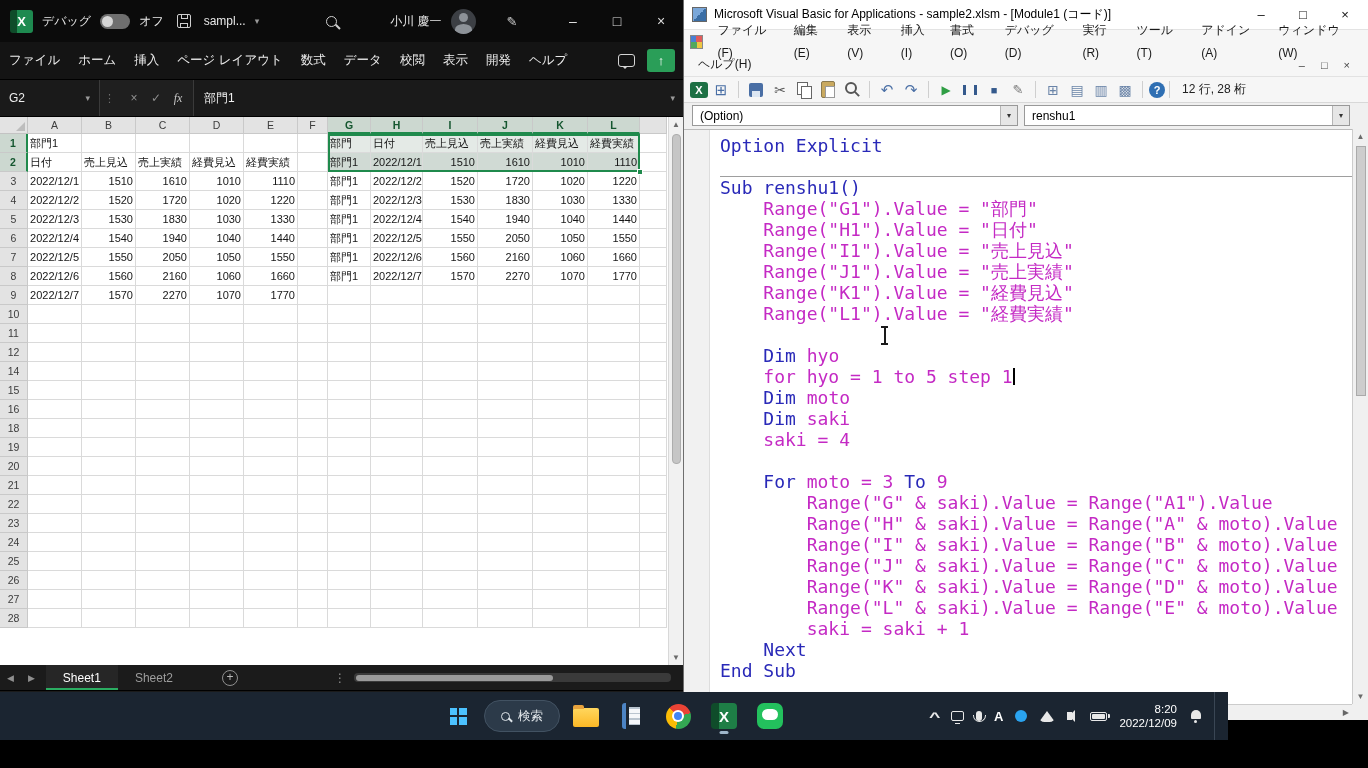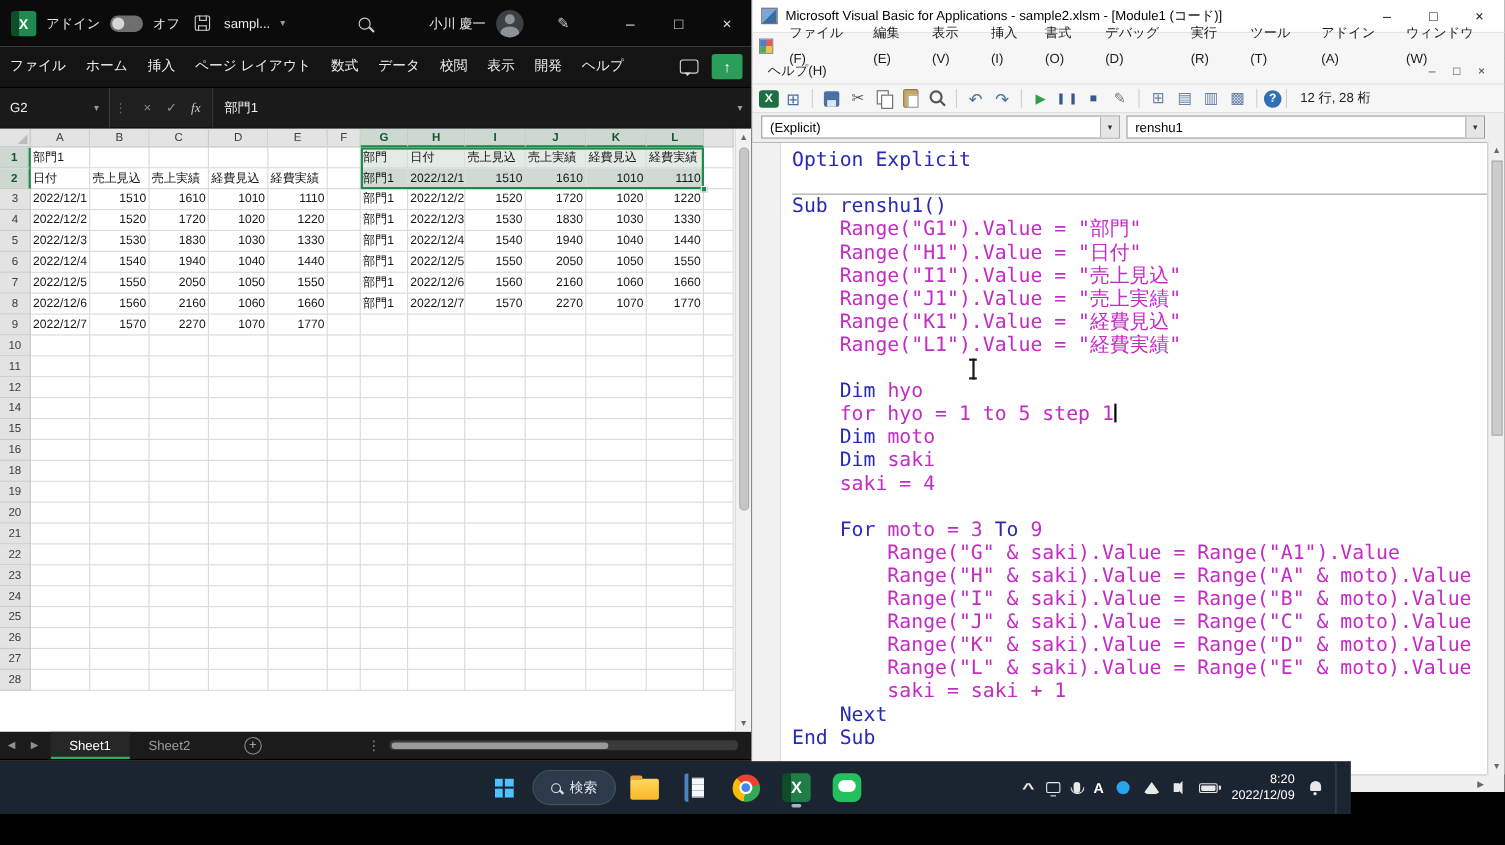--- a/index.html
+++ b/index.html
@@ -185,21 +185,21 @@
 .ibeam::after{content:"";position:absolute;left:3.5px;top:0;width:2px;height:19px;background:#1a1a1a}
 </style>
 </head>
 <body>
 
 <div class="screen">
 
   <section class="xl">
     <div class="xl-title">
       <span class="xl-logo">X</span>
-      <span>アドイン</span>
+      <span>デバッグ</span>
       <span class="toggle">
           <span class="knob"></span>
         </span>
       <span>オフ</span>
       <span class="save-ic"></span>
       <span class="fname">sampl...</span>
       <span class="caret-sm">▾</span>
       <span class="search-ic"></span>
       <span class="uname">小川 慶一</span>
       <span class="avatar"></span>
@@ -786,21 +786,21 @@
           <div class="tbi i-object-browser-button">▥</div>
           <div class="tbi i-toolbox-button">▩</div>
           <div class="tb-sep"></div>
           <div class="tbi i-help-button">?</div>
         </div>
       <span class="tb-sep"></span>
       <span class="vb-caretpos">12 行, 28 桁</span>
     </div>
     <div class="vb-combos">
       <div class="combo">
-        <span>(Explicit)</span>
+        <span>(Option)</span>
         <span class="ccaret">▾</span>
       </div>
       <div class="combo">
         <span>renshu1</span>
         <span class="ccaret">▾</span>
       </div>
     </div>
     <div class="vb-code">
       <div class="vb-margin"></div>
       <div class="code-lines">

